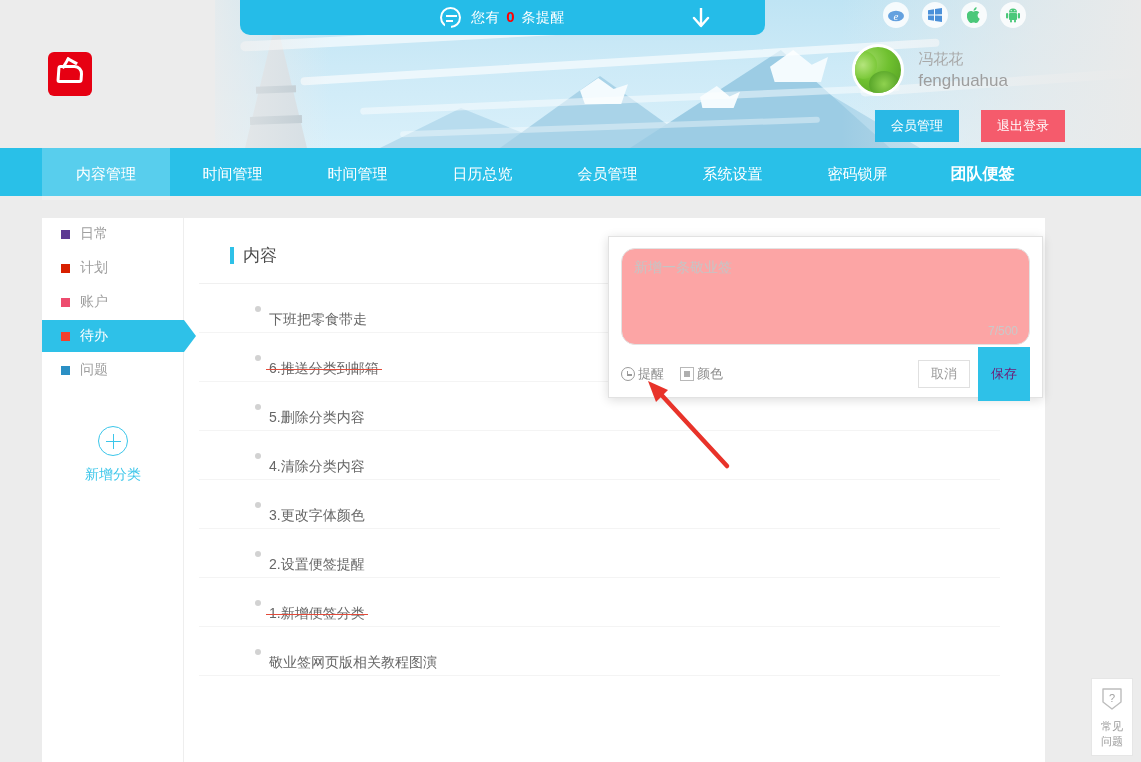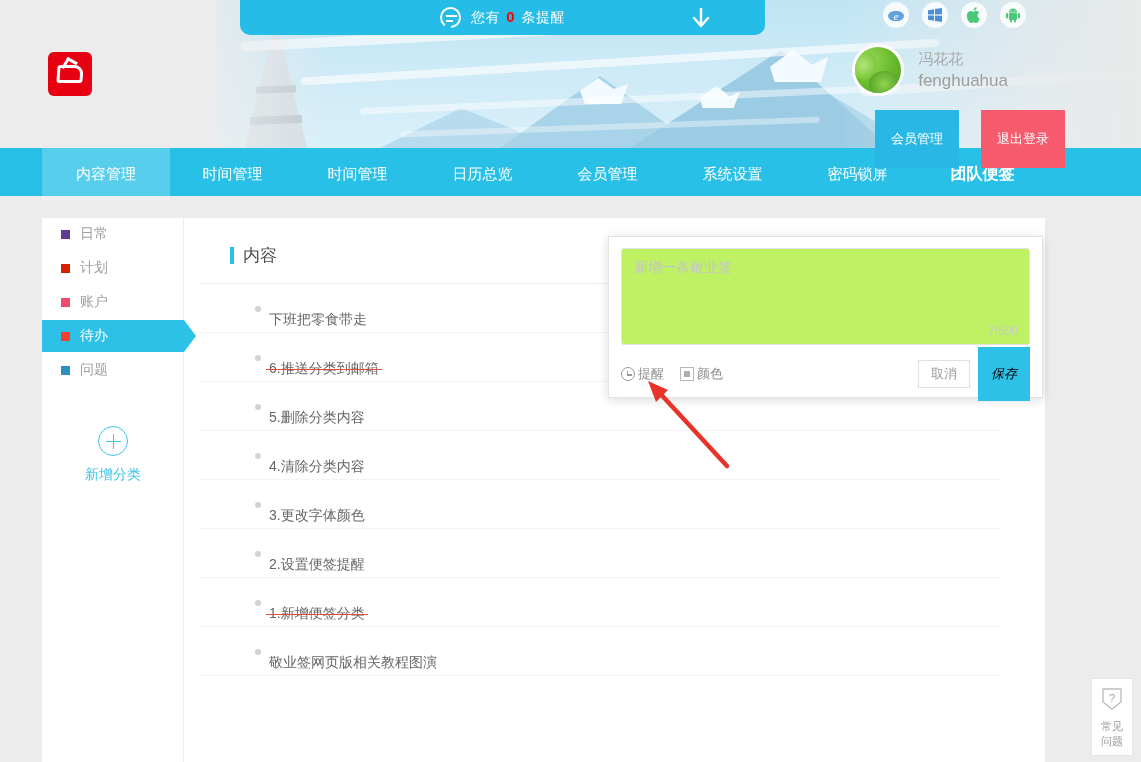--- a/index.html
+++ b/index.html
@@ -132,21 +132,21 @@
   .acct-names { line-height: 1.4; }
   .acct-nick { font-size: 15px; color: #a8a8a8; }
   .acct-user { font-size: 17px; color: #9e9e9e; }
   .acct-btns { position:absolute; right: 76px; top: 110px; display:flex; gap:22px; z-index:5;}
   .btn-vip {
     background:#29b8e5; color:#fff; border:none; font-size:13px;
     padding: 7px 16px; cursor:pointer; font-family:inherit;
   }
   .btn-logout {
     background:#f55b6c; color:#fff; border:none; font-size:13px;
-    padding: 20px 16px; cursor:pointer; font-family:inherit;
+    padding: 7px 16px; cursor:pointer; font-family:inherit;
   }
 
   
   .nav {
     position:absolute; left:0; top:148px; width:1141px; height:48px;
     background:#29c0e8; display:flex; align-items:stretch;
   }
   .nav-item {
     display:flex; align-items:center; justify-content:center;
     color:#fff; font-size:15px; cursor:pointer; height:52px;
@@ -215,23 +215,23 @@
 
   
   .popup {
     position:absolute; left:608px; top:236px; width:435px; height:162px;
     background:#fff; border:1px solid #e2e2e2;
     box-shadow: 0 2px 10px rgba(0,0,0,0.14);
     z-index: 30;
   }
   .popup-ta-wrap { position:absolute; left:12px; top:11px; right:12px; height:97px; }
   .popup-ta {
-    width:100%; height:100%; border:1px solid #e3e3e3; border-radius:3px;
+    width:100%; height:100%; border:1px solid #e3e3e3; border-radius:14px;
     resize:none; outline:none; padding:10px 12px; font-size:14px;
-    color:#666; font-family:inherit; background:#bef264;
+    color:#666; font-family:inherit; background:#fca5a5;
   }
   .popup-ta::placeholder { color:#c5c5c5; }
   .char-count {
     position:absolute; right:12px; bottom:7px; font-size:12px; color:#c9c9c9;
   }
   .popup-foot {
     position:absolute; left:12px; right:12px; bottom:10px; height:26px;
     display:flex; align-items:center;
   }
   .opt { display:flex; align-items:center; gap:3px; cursor:pointer; margin-right:16px; }
@@ -245,22 +245,22 @@
   .color-sq {
     width:14px; height:14px; border:1.3px solid #b8b8b8; display:inline-block; position:relative;
   }
   .color-sq:after { content:""; position:absolute; left:3px; top:3px; width:6px; height:6px; background:#aeaeae;}
   .popup-actions { margin-left:auto; display:flex; gap:8px; align-items:center;}
   .btn-cancel {
     background:#fff; border:1px solid #e0e0e0; color:#9a9a9a;
     font-size:13px; padding:4px 12px; cursor:pointer; font-family:inherit;
   }
   .btn-save {
-    background:#2ec1e8; border:none; color:#000000;
-    font-size:13px; padding:18px 13px; cursor:pointer; font-family:inherit;font-style:italic;
+    background:#2ec1e8; border:none; color:#701a75;
+    font-size:13px; padding:18px 13px; cursor:pointer; font-family:inherit;
   }
 
   
   .annot { position:absolute; left:630px; top:370px; width:120px; height:110px; z-index:40; pointer-events:none;}
 
   
   .help {
     position:absolute; right:8px; bottom:6px; width:42px;
     background:#fff; border:1px solid #e6e6e6;
     padding:8px 4px 6px; text-align:center; cursor:pointer; z-index:20;

